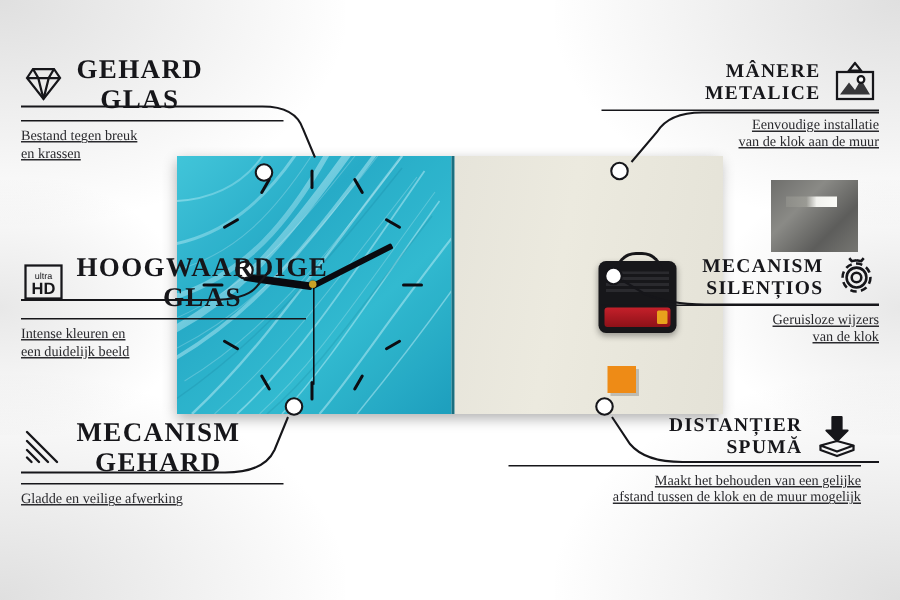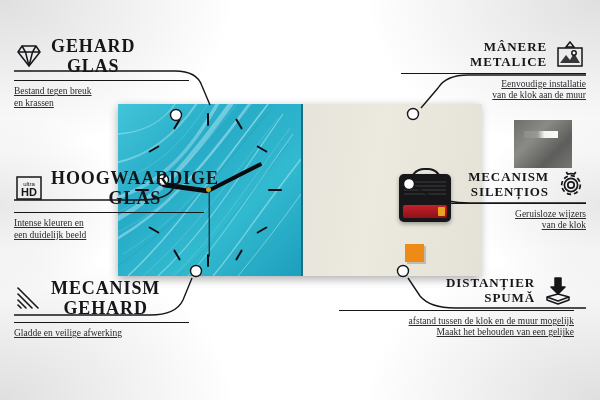--- a/index.html
+++ b/index.html
@@ -306,18 +306,18 @@
       <svg class="ico" width="32" height="30" viewBox="0 0 32 30">
         <g fill="none" stroke="#16161a" stroke-width="1.5" stroke-linejoin="round">
           <path d="M13 2 L19 2 L19 11 L23 11 L16 18 L9 11 L13 11 Z" fill="#16161a"></path>
           <path d="M16 18 L27 21 L16 25 L5 21 Z"></path>
           <path d="M5 21 L5 24 L16 28 L27 24 L27 21"></path>
         </g>
       </svg>
     </div>
     <div class="rule" style="margin-top:4px;"></div>
     <div class="sub" style="margin-top:5px;">
+      <div>Maakt het behouden van een gelijke</div>
       <div>afstand tussen de klok en de muur mogelijk</div>
-      <div>Maakt het behouden van een gelijke</div>
     </div>
   </div>
 
 </div>
 
 </body></html>

